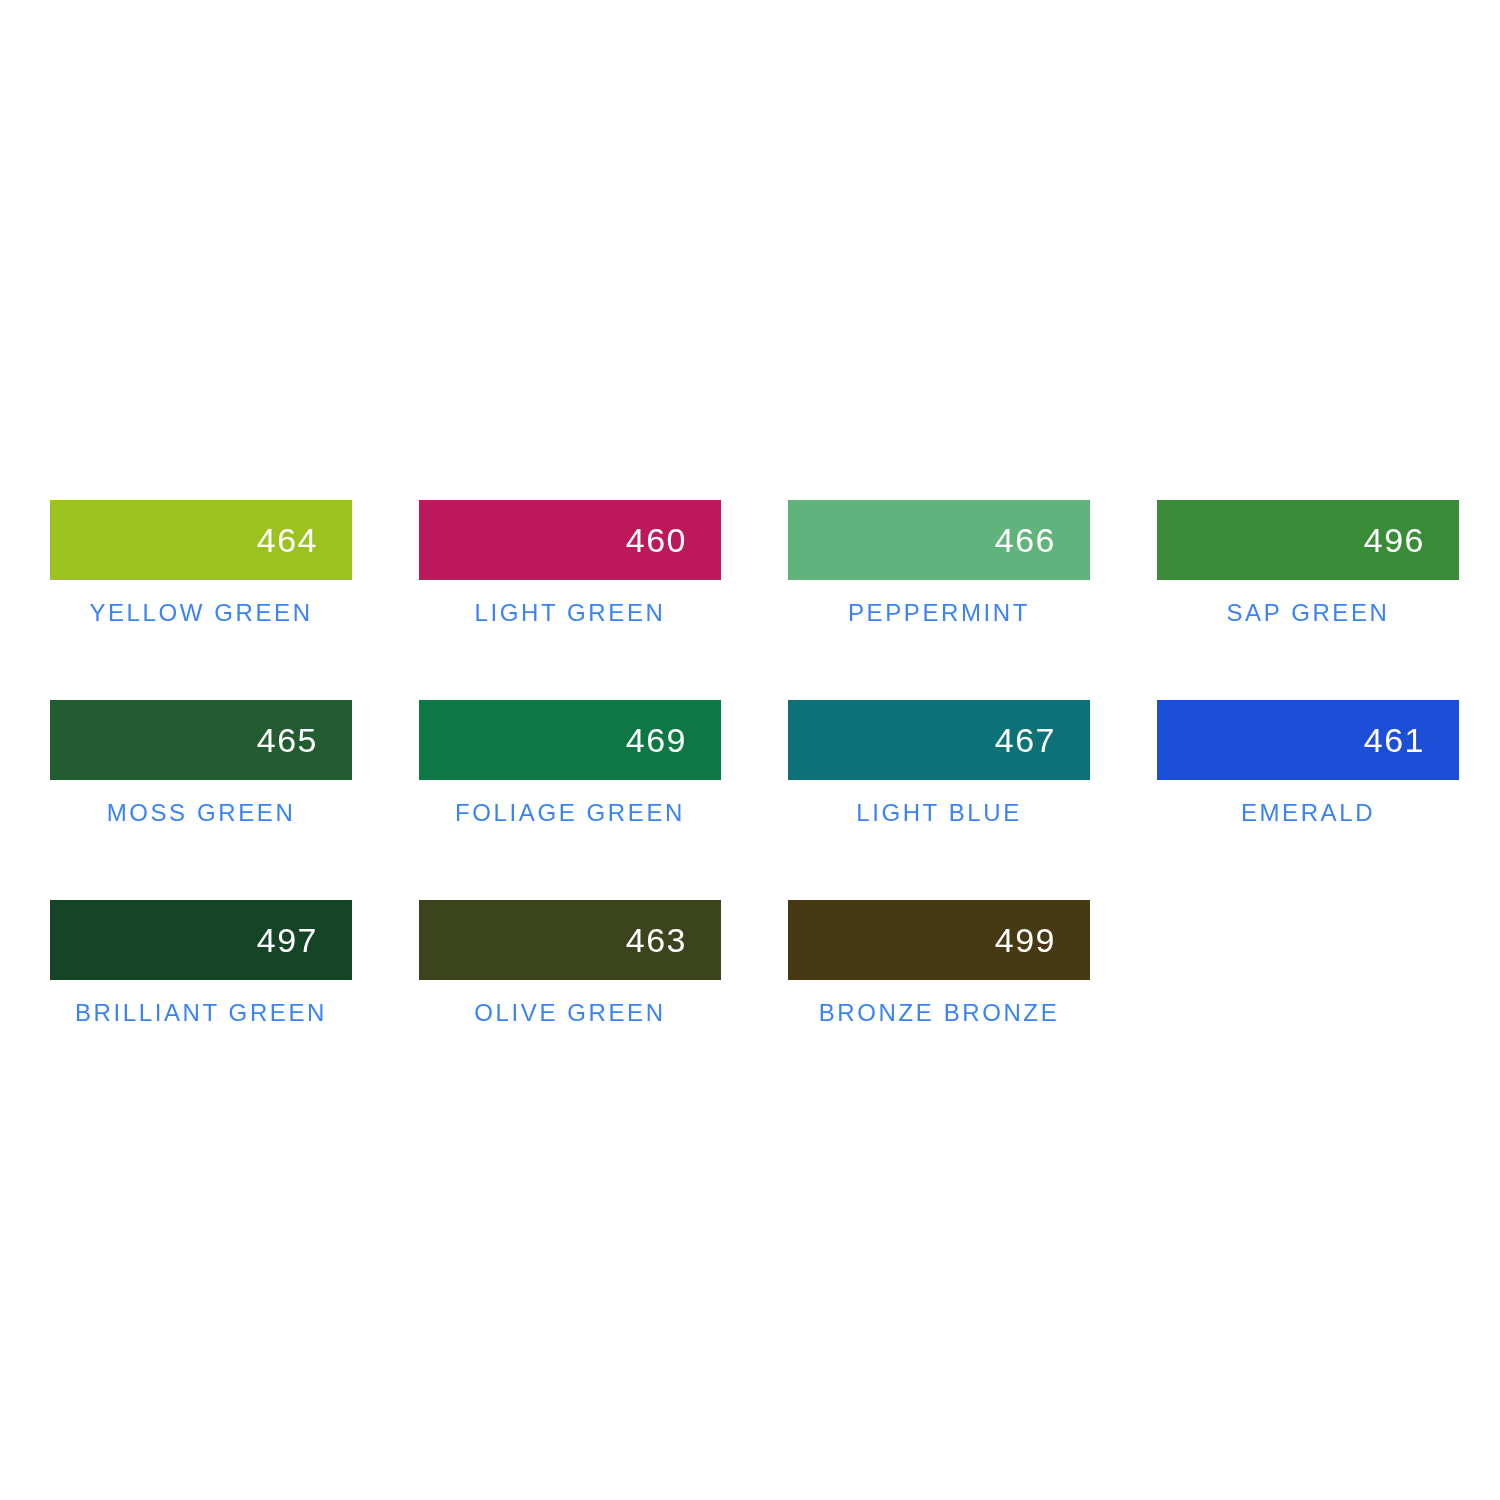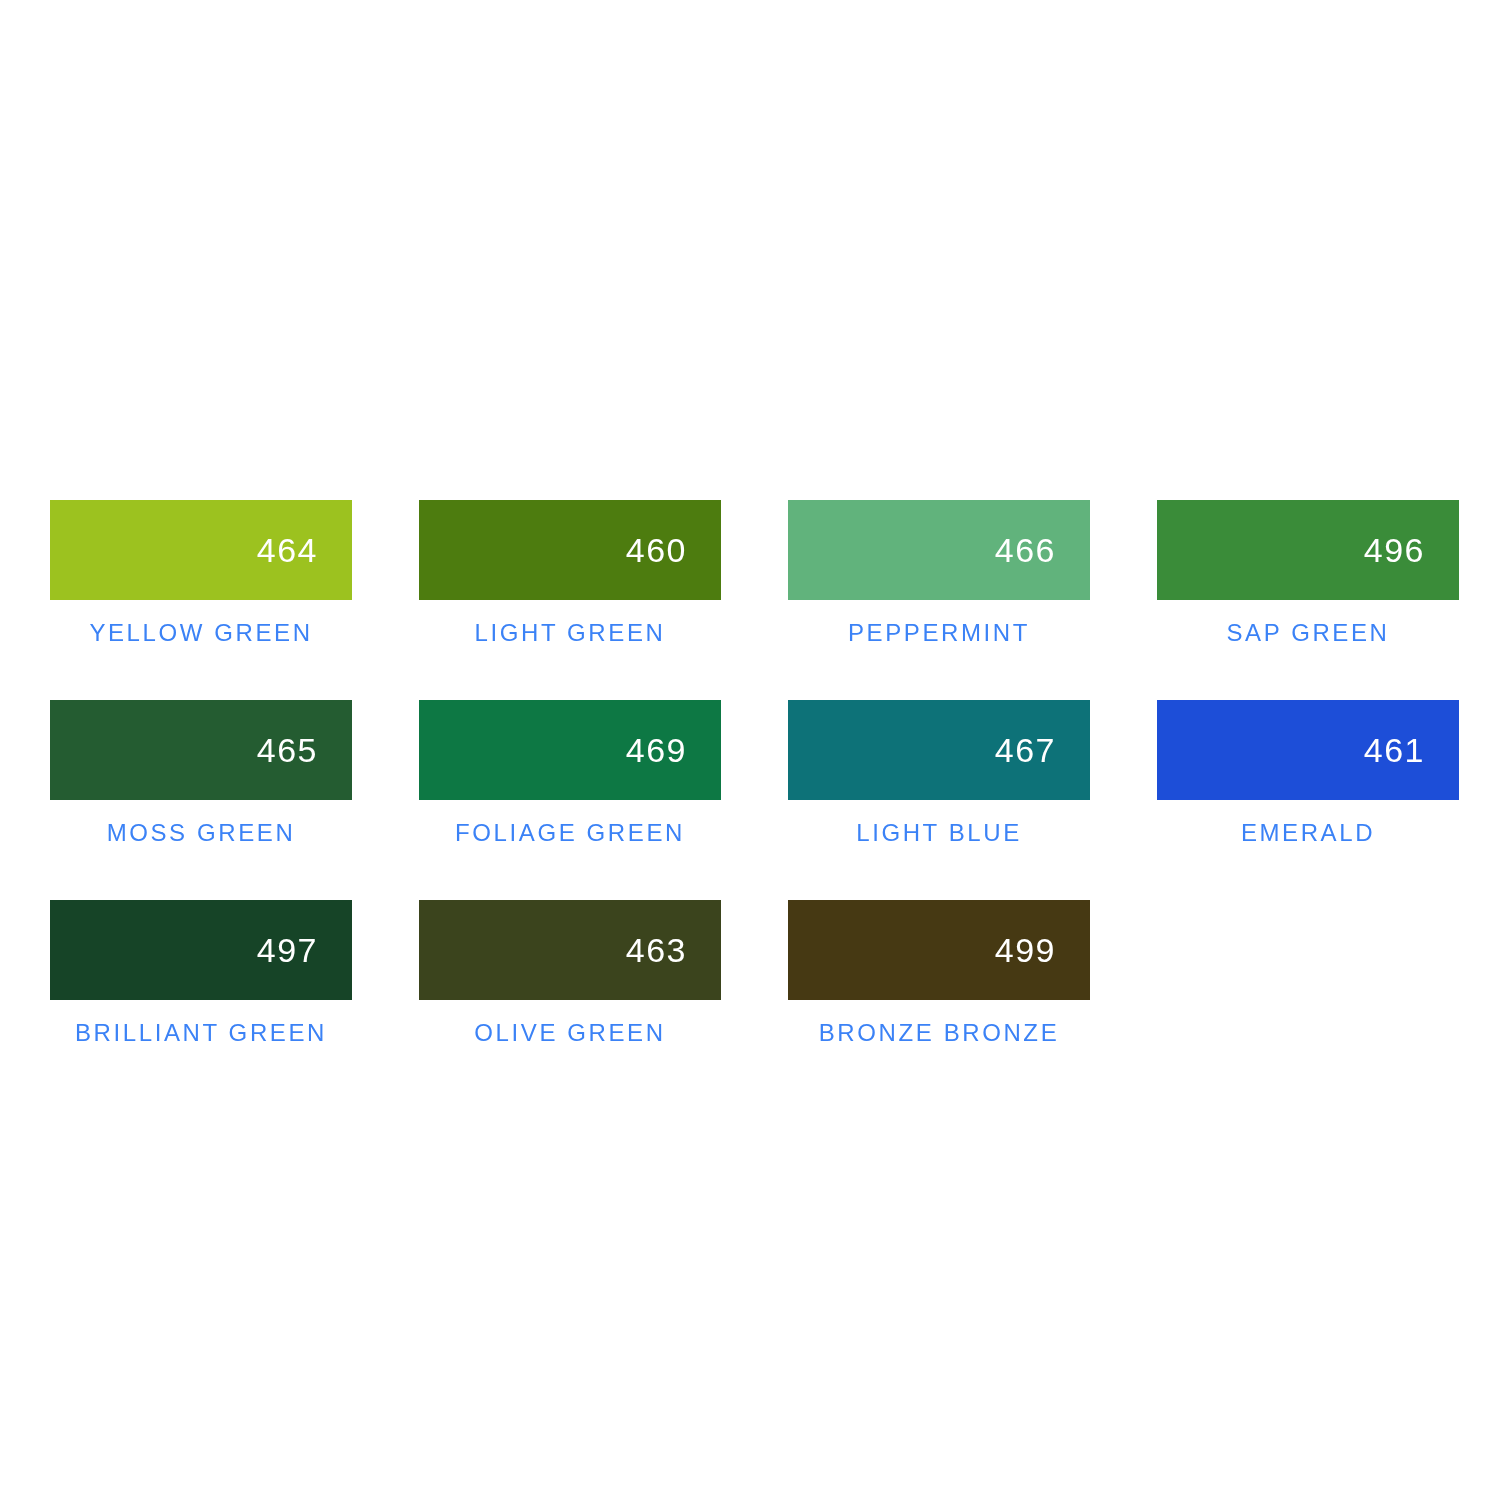--- a/index.html
+++ b/index.html
@@ -35,21 +35,21 @@
   }
   .swatch-cell:last-child {
     margin-right: 0;
   }
   .swatch-cell.empty {
     visibility: hidden;
   }
 
   .swatch-chip {
     width: 302px;
-    height: 100px;
+    height: 80px;
     box-sizing: border-box;
     position: relative;
   }
 
   .swatch-code {
     position: absolute;
     right: 34px;
     top: 50%;
     transform: translateY(-50%);
     color: #ffffff;
@@ -76,21 +76,21 @@
 
 <div id="swatch-board">
     <div class="swatch-row">
       <div class="swatch-cell">
         <div class="swatch-chip" style="background-color: rgb(156, 194, 31);">
           <span class="swatch-code">464</span>
         </div>
         <div class="swatch-label">YELLOW GREEN</div>
       </div>
       <div class="swatch-cell">
-        <div class="swatch-chip" style="background-color: #4d7c0f;">
+        <div class="swatch-chip" style="background-color: #be185d;">
           <span class="swatch-code">460</span>
         </div>
         <div class="swatch-label">LIGHT GREEN</div>
       </div>
       <div class="swatch-cell">
         <div class="swatch-chip" style="background-color: rgb(97, 179, 124);">
           <span class="swatch-code">466</span>
         </div>
         <div class="swatch-label">PEPPERMINT</div>
       </div>

